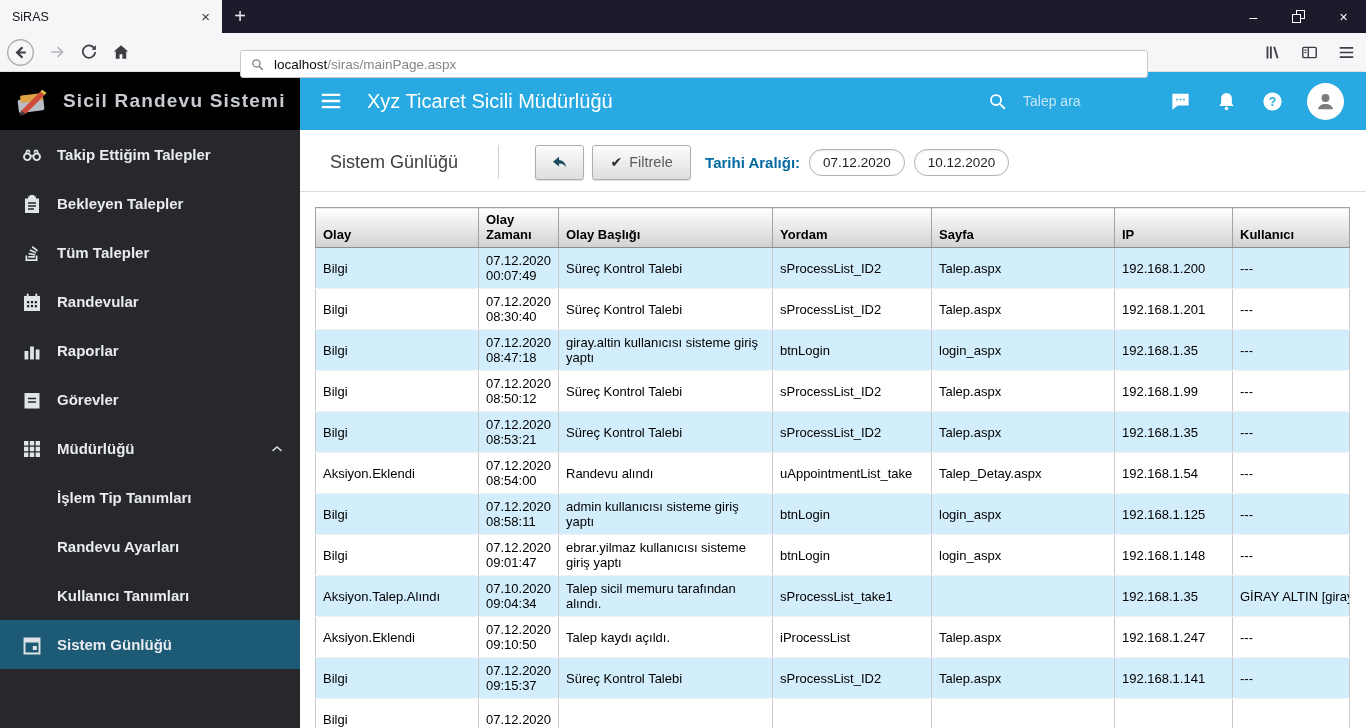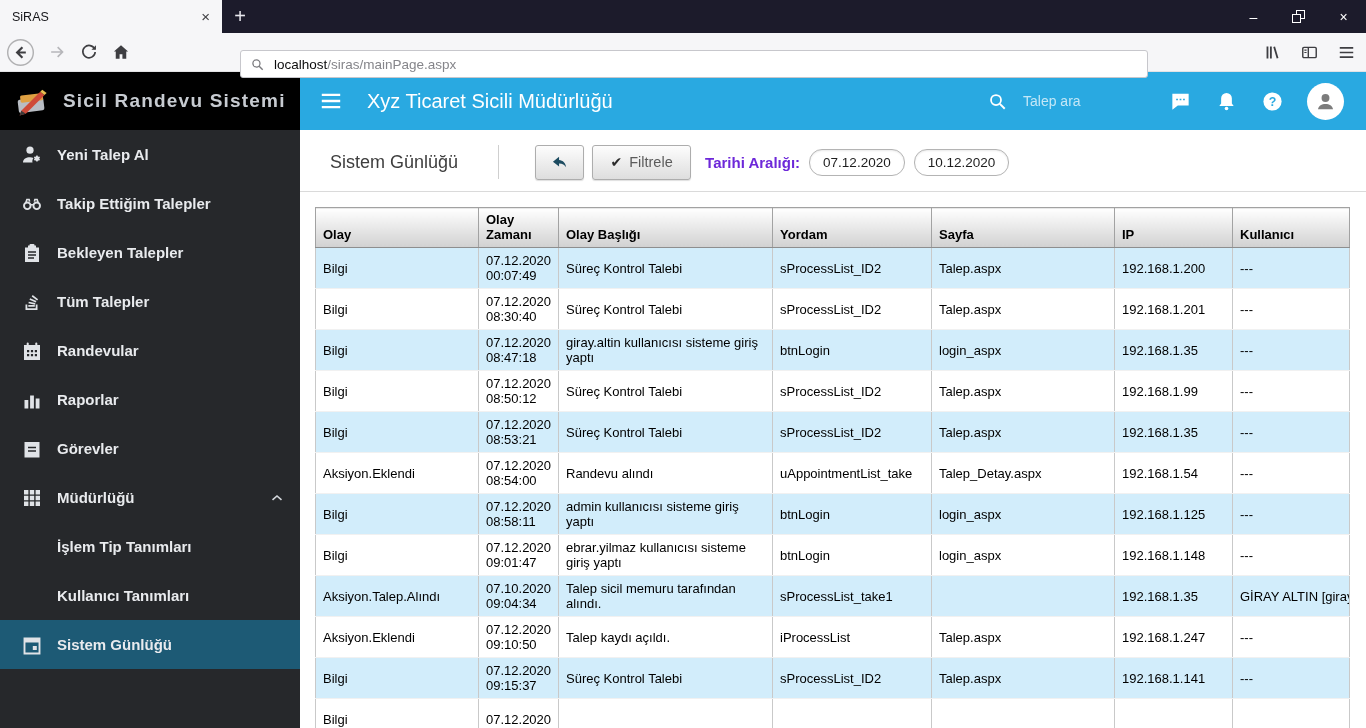--- a/index.html
+++ b/index.html
@@ -64,21 +64,21 @@
 
   .content { flex:1; background:#fff; overflow:hidden; }
   .toolbar { display:flex; align-items:center; height:40px; margin:12px 0 0 30px; }
   .content-title { font-size:18px; color:#3e3e3e; white-space:nowrap; }
   .v-divider { width:1px; height:34px; background:#cfcfcf; margin:0 36px 0 40px; }
   .btn { height:35px; background:linear-gradient(#fdfdfd,#dedede); border:1px solid #adadad; border-radius:3px; box-shadow:0 1px 1px rgba(0,0,0,.13); display:flex; align-items:center; justify-content:center; cursor:pointer; }
   .btn-back { width:49px; margin-right:8px; }
   .back-arrow-ic { width:21px; height:21px; color:#1c4b60; }
   .btn-filter { width:99px; gap:7px; color:#5b5b5b; font-size:14.5px; }
   .check-glyph { color:#2a2a2a; font-size:14px; }
-  .range-label { font-size:15px; font-weight:700; color:#6d28d9; margin-left:14px; white-space:nowrap; }
+  .range-label { font-size:15px; font-weight:700; color:#0369a1; margin-left:14px; white-space:nowrap; }
   .date-pill { height:27px; border:1px solid #b4b4b4; border-radius:13px; padding:0 13px; display:flex; align-items:center; font-size:13.5px; color:#1e1e1e; margin-left:9px; background:#fff; box-shadow:inset 0 1px 2px rgba(0,0,0,.09); white-space:nowrap; }
   .sep { border:none; border-top:1px solid #dadada; margin:9px 0 0 0; }
 
   
   .log-table { margin:15px 15px 0 15px; width:1034px; border-collapse:collapse; table-layout:fixed; font-size:13px; color:#000; }
   .log-table th { background:linear-gradient(#ffffff,#d1d1d1); border:1px solid #a2a2a2; border-bottom:1px solid #8e8e8e; font-weight:700; text-align:left; padding:3px 7px 5px 7px; vertical-align:bottom; height:40px; }
   .log-table td { border-left:1px solid #c9c9c9; border-right:1px solid #c9c9c9; border-bottom:1px solid #f1f1f1; padding:3px 7px; vertical-align:middle; height:41px; overflow:hidden; }
   .log-table tr.alt td { background:#d2edfb; }
   .log-table td.nw { white-space:nowrap; }
 </style>
@@ -173,30 +173,20 @@
               <path d="M26.5 8.5l4.2 3.2 2-2-4.2-3.2z" fill="#e8c050"></path>
               <path d="M8 27l4.5 3-6 1.6z" fill="#3b3b3b"></path>
             </svg>
           </span>
         <span class="logo-title">Sicil Randevu Sistemi</span>
       </div>
       <nav class="menu">
           <div class="menu-item">
             <span class="mi-icon">
               <svg viewBox="0 0 24 24">
-                <circle cx="10" cy="7.2" r="3.6"></circle>
-                <path d="M3 19.5c0-3.4 3.2-5.2 7-5.2 1.3 0 2.5.2 3.5.6-1 1.3-1.4 3-1 4.6H3z"></path>
-                <path d="M17.6 12.6l.4 1.2 1.3-.2.7 1.1-.9.9.9.9-.7 1.1-1.3-.2-.4 1.2h-1.3l-.4-1.2-1.3.2-.7-1.1.9-.9-.9-.9.7-1.1 1.3.2.4-1.2z"></path>
-              </svg>
-            </span>
-            <span class="mi-label">Yeni Talep Al</span>
-          </div>
-          <div class="menu-item">
-            <span class="mi-icon">
-              <svg viewBox="0 0 24 24">
                 <circle cx="7.3" cy="13.8" r="3.3" fill="none" stroke="currentColor" stroke-width="1.9"></circle>
                 <circle cx="16.7" cy="13.8" r="3.3" fill="none" stroke="currentColor" stroke-width="1.9"></circle>
                 <path d="M10.6 12.7h2.8M5.8 10.8l1.1-3.3h2.2l.5 2.1M18.2 10.8l-1.1-3.3h-2.2l-.5 2.1" fill="none" stroke="currentColor" stroke-width="1.6"></path>
               </svg>
             </span>
             <span class="mi-label">Takip Ettiğim Talepler</span>
           </div>
           <div class="menu-item">
             <span class="mi-icon">
               <svg viewBox="0 0 24 24">
@@ -254,20 +244,23 @@
             </span>
             <span class="mi-label">Müdürlüğü</span>
             <span class="mi-chevron">
               <svg viewBox="0 0 24 24">
                 <path d="M6 14.5l6-5.2 6 5.2" fill="none" stroke="currentColor" stroke-width="2.2"></path>
               </svg>
             </span>
           </div>
           <div class="menu-item sub">
             <span class="mi-label">İşlem Tip Tanımları</span>
+          </div>
+          <div class="menu-item sub">
+            <span class="mi-label">Randevu Ayarları</span>
           </div>
           <div class="menu-item sub">
             <span class="mi-label">Kullanıcı Tanımları</span>
           </div>
           <div class="menu-item selected">
             <span class="mi-icon">
               <svg viewBox="0 0 24 24">
                 <path d="M4.5 5.5h15v15h-15z" fill="none" stroke="currentColor" stroke-width="1.9"></path>
                 <path d="M4.5 5.5h15v4h-15z"></path>
                 <rect x="12.8" y="13" width="4" height="4"></rect>

